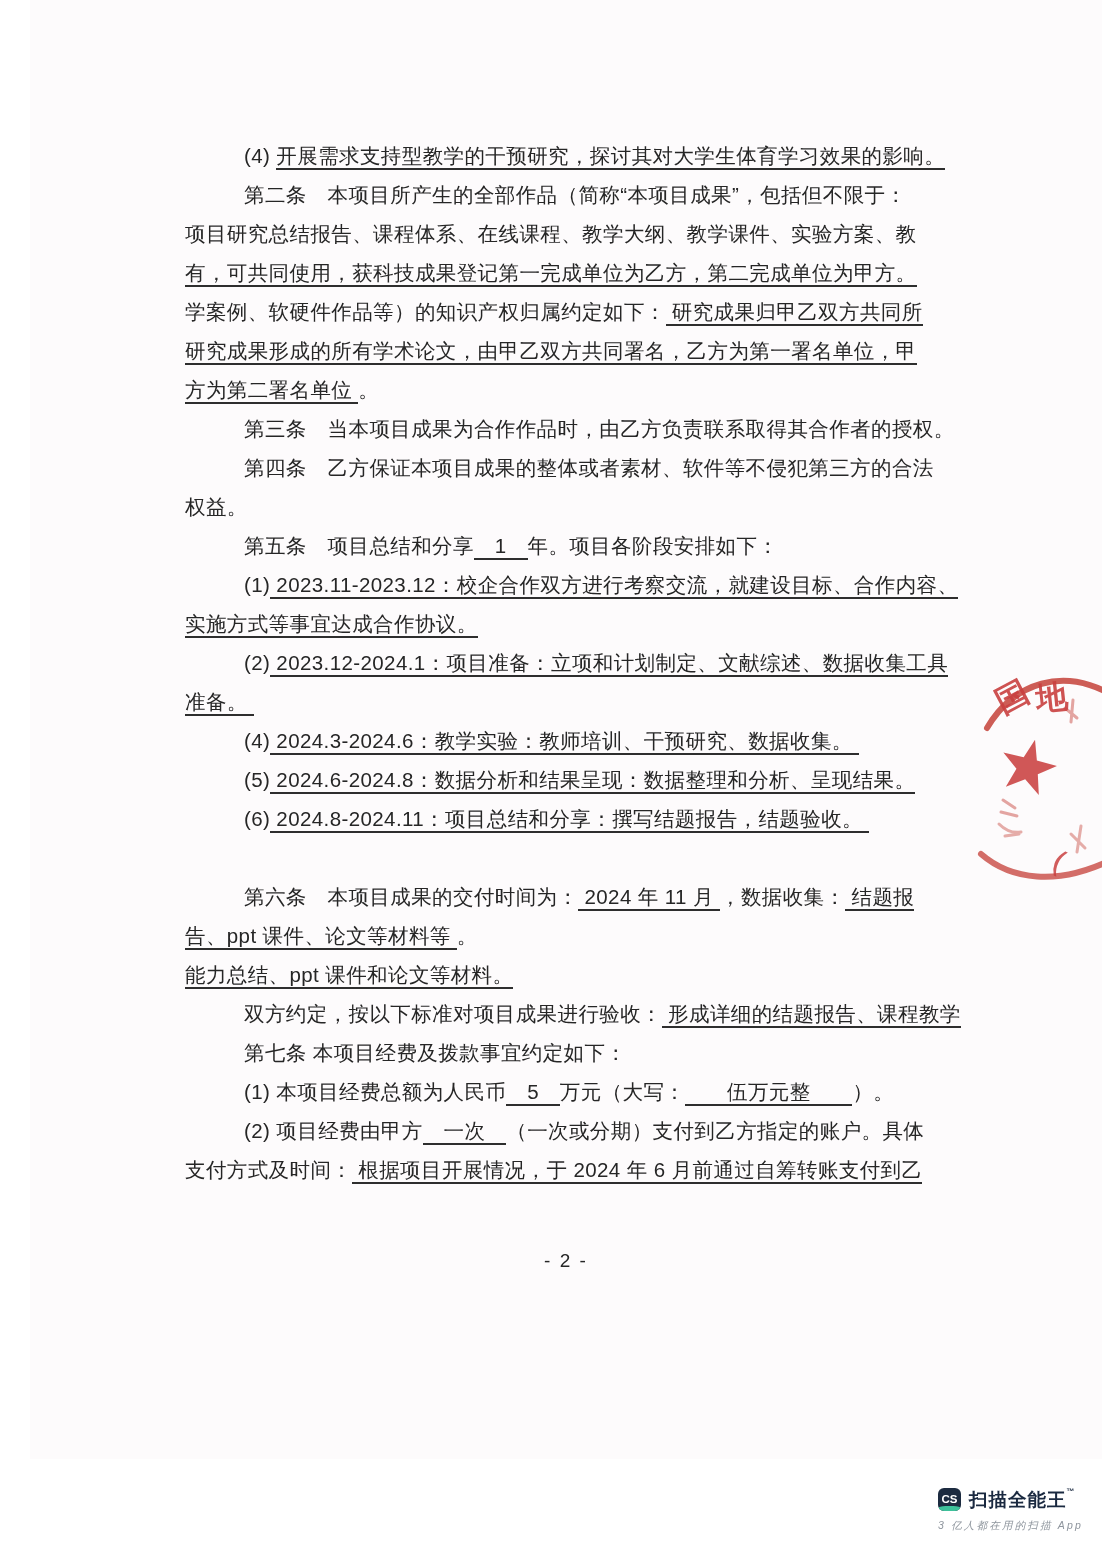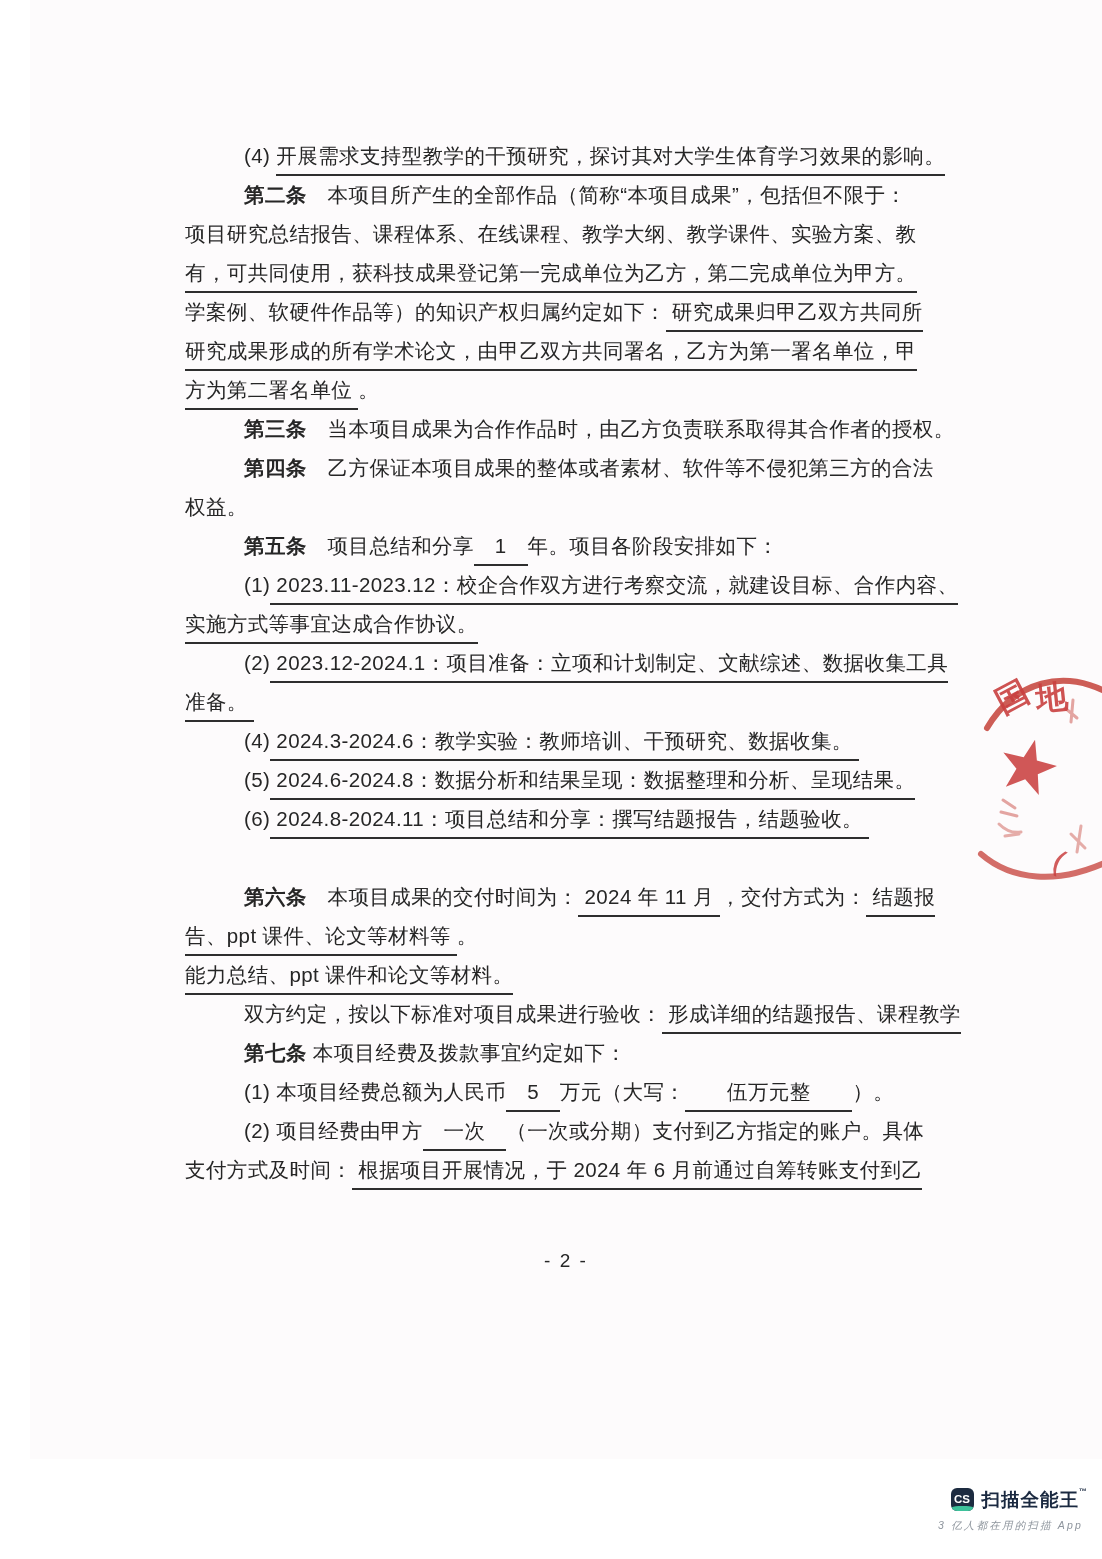--- a/index.html
+++ b/index.html
@@ -21,28 +21,28 @@
     height:39px;line-height:39px;
     font-size:20.5px;letter-spacing:0.4px;
     white-space:pre;
   }
   .line.indent{padding-left:59px;}
   .line.gap{height:39px;}
   .line.center{
     text-align:center;margin-top:52px;
     font-size:19px;letter-spacing:2px;white-space:normal;
   }
-  .b{font-weight:700;}
-  .u{border-bottom:2px solid #2e2e2e;padding-bottom:7px;}
+  .b{font-weight:400;}
+  .u{border-bottom:2px solid #2e2e2e;padding-bottom:1px;}
   
   .stamp{position:absolute;left:915px;top:648px;}
   .stamp text{fill:#c94040;font-family:"Liberation Serif","DejaVu Serif",serif;font-weight:700;}
   
   .wm{position:absolute;left:938px;top:1487px;width:150px;}
-  .wm-row{display:flex;align-items:center;justify-content:flex-end;}
+  .wm-row{display:flex;align-items:center;}
   .wm-logo{
     width:23px;height:23px;border-radius:6px;
     background:#1c2b40;position:relative;overflow:hidden;
     display:flex;align-items:center;justify-content:center;
   }
   .wm-logo span{
     color:#ffffff;font-size:11.5px;font-weight:700;letter-spacing:0;
     position:relative;z-index:2;margin-top:-2px;
   }
   .wm-logo::after{
@@ -78,21 +78,21 @@
     <div class="line"><span>权益。</span></div>
     <div class="line indent"><span class="b">第五条</span><span>　项目总结和分享</span><span class="u">　1　</span><span>年。项目各阶段安排如下：</span></div>
     <div class="line indent"><span>(1)</span><span class="u"> 2023.11-2023.12：校企合作双方进行考察交流，就建设目标、合作内容、</span></div>
     <div class="line"><span class="u">实施方式等事宜达成合作协议。</span></div>
     <div class="line indent"><span>(2)</span><span class="u"> 2023.12-2024.1：项目准备：立项和计划制定、文献综述、数据收集工具</span></div>
     <div class="line"><span class="u">准备。 </span></div>
     <div class="line indent"><span>(4)</span><span class="u"> 2024.3-2024.6：教学实验：教师培训、干预研究、数据收集。 </span></div>
     <div class="line indent"><span>(5)</span><span class="u"> 2024.6-2024.8：数据分析和结果呈现：数据整理和分析、呈现结果。</span></div>
     <div class="line indent"><span>(6)</span><span class="u"> 2024.8-2024.11：项目总结和分享：撰写结题报告，结题验收。 </span></div>
     <div class="line gap"></div>
-    <div class="line indent"><span class="b">第六条</span><span>　本项目成果的交付时间为：</span><span class="u"> 2024 年 11 月 </span><span>，交付方式为：</span><span class="u"> 结题报</span></div>
+    <div class="line indent"><span class="b">第六条</span><span>　本项目成果的交付时间为：</span><span class="u"> 2024 年 11 月 </span><span>，数据收集：</span><span class="u"> 结题报</span></div>
     <div class="line"><span class="u">告、ppt 课件、论文等材料等 </span><span>。</span></div>
     <div class="line"><span class="u">能力总结、ppt 课件和论文等材料。</span></div>
     <div class="line indent"><span>双方约定，按以下标准对项目成果进行验收：</span><span class="u"> 形成详细的结题报告、课程教学</span></div>
     <div class="line indent"><span class="b">第七条</span><span> 本项目经费及拨款事宜约定如下：</span></div>
     <div class="line indent"><span>(1) 本项目经费总额为人民币</span><span class="u">　5　</span><span>万元（大写：</span><span class="u">　　伍万元整　　</span><span>）。</span></div>
     <div class="line indent"><span>(2) 项目经费由甲方</span><span class="u">　一次　</span><span>（一次或分期）支付到乙方指定的账户。具体</span></div>
     <div class="line"><span>支付方式及时间：</span><span class="u"> 根据项目开展情况，于 2024 年 6 月前通过自筹转账支付到乙</span></div>
     <div class="line center"><span>- 2 -</span></div>
   </div>
 

